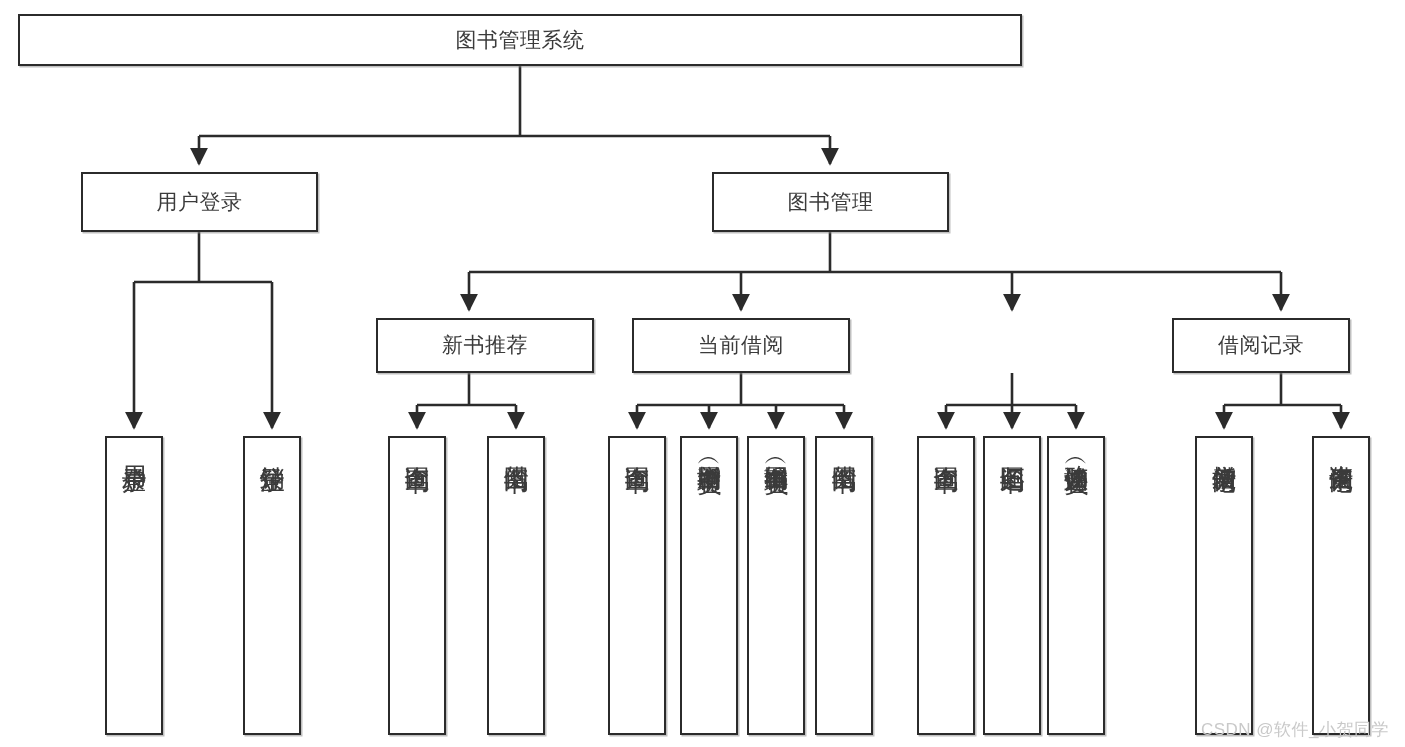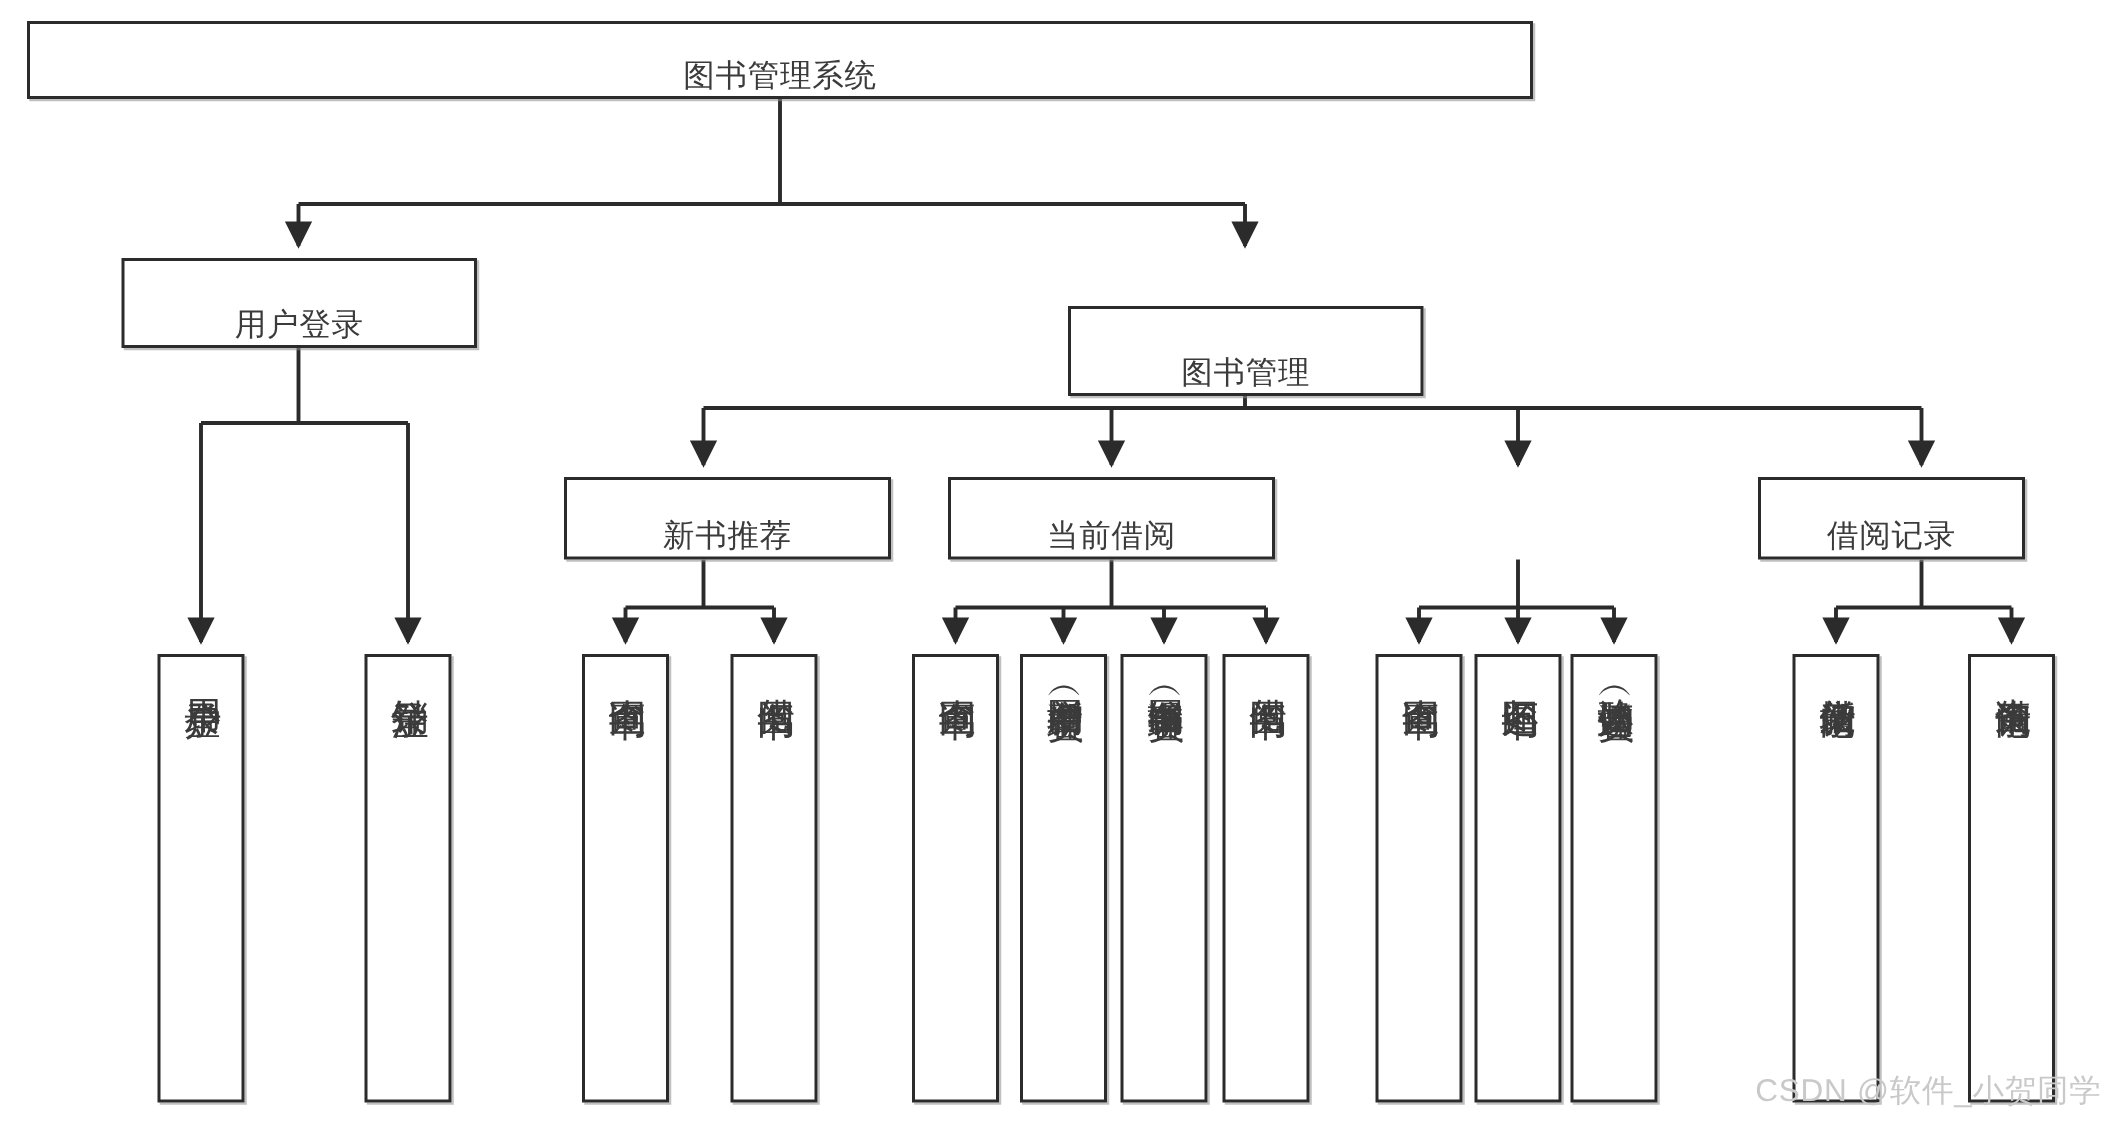--- a/index.html
+++ b/index.html
@@ -24,21 +24,21 @@
     width: 1405px;
     height: 747px;
     pointer-events: none;
   }
   .node {
     position: absolute;
     box-sizing: border-box;
     border: 2px solid #2b2b2b;
     background: #ffffff;
     display: flex;
-    align-items: flex-end;
+    align-items: center;
     justify-content: center;
     color: #3b3b3b;
     box-shadow: 1.5px 1.5px 0 rgba(140,140,140,0.55);
   }
   .node .lbl {
     display: block;
     text-align: center;
     line-height: 1.18;
     white-space: nowrap;
   }
@@ -56,23 +56,23 @@
     font-size: 25px;
     line-height: 1.02;
     letter-spacing: 1px;
     margin: 0 auto;
   }
   .node.vert.tall .lbl {
     font-size: 24px;
   }
   .watermark {
     position: absolute;
-    right: 4px;
+    right: 16px;
     bottom: 6px;
-    font-size: 21px;
+    font-size: 17px;
     color: #c9c9c9;
     letter-spacing: 0.5px;
     white-space: nowrap;
   }
 </style>
 </head>
 <body>
 
 <div id="canvas">
 
@@ -126,21 +126,21 @@
     </g>
   </svg>
 
   <div class="node horiz" style="left: 18px; top: 14px; width: 1004px; height: 52px;">
     <span class="lbl">图书管理系统</span>
   </div>
 
   <div class="node horiz" style="left: 81px; top: 172px; width: 237px; height: 60px;">
     <span class="lbl">用户登录</span>
   </div>
-  <div class="node horiz" style="left: 712px; top: 172px; width: 237px; height: 60px; margin-top: 32px;">
+  <div class="node horiz" style="left: 712px; top: 172px; width: 237px; height: 60px;">
     <span class="lbl">图书管理</span>
   </div>
 
   <div class="node horiz" style="left: 360px; top: 318px; width: 218px; height: 55px; margin-left: 16px;">
     <span class="lbl">新书推荐</span>
   </div>
   <div class="node horiz" style="left: 632px; top: 318px; width: 218px; height: 55px;">
     <span class="lbl">当前借阅</span>
   </div>
   <div class="node horiz" style="left: 1172px; top: 318px; width: 178px; height: 55px;">

